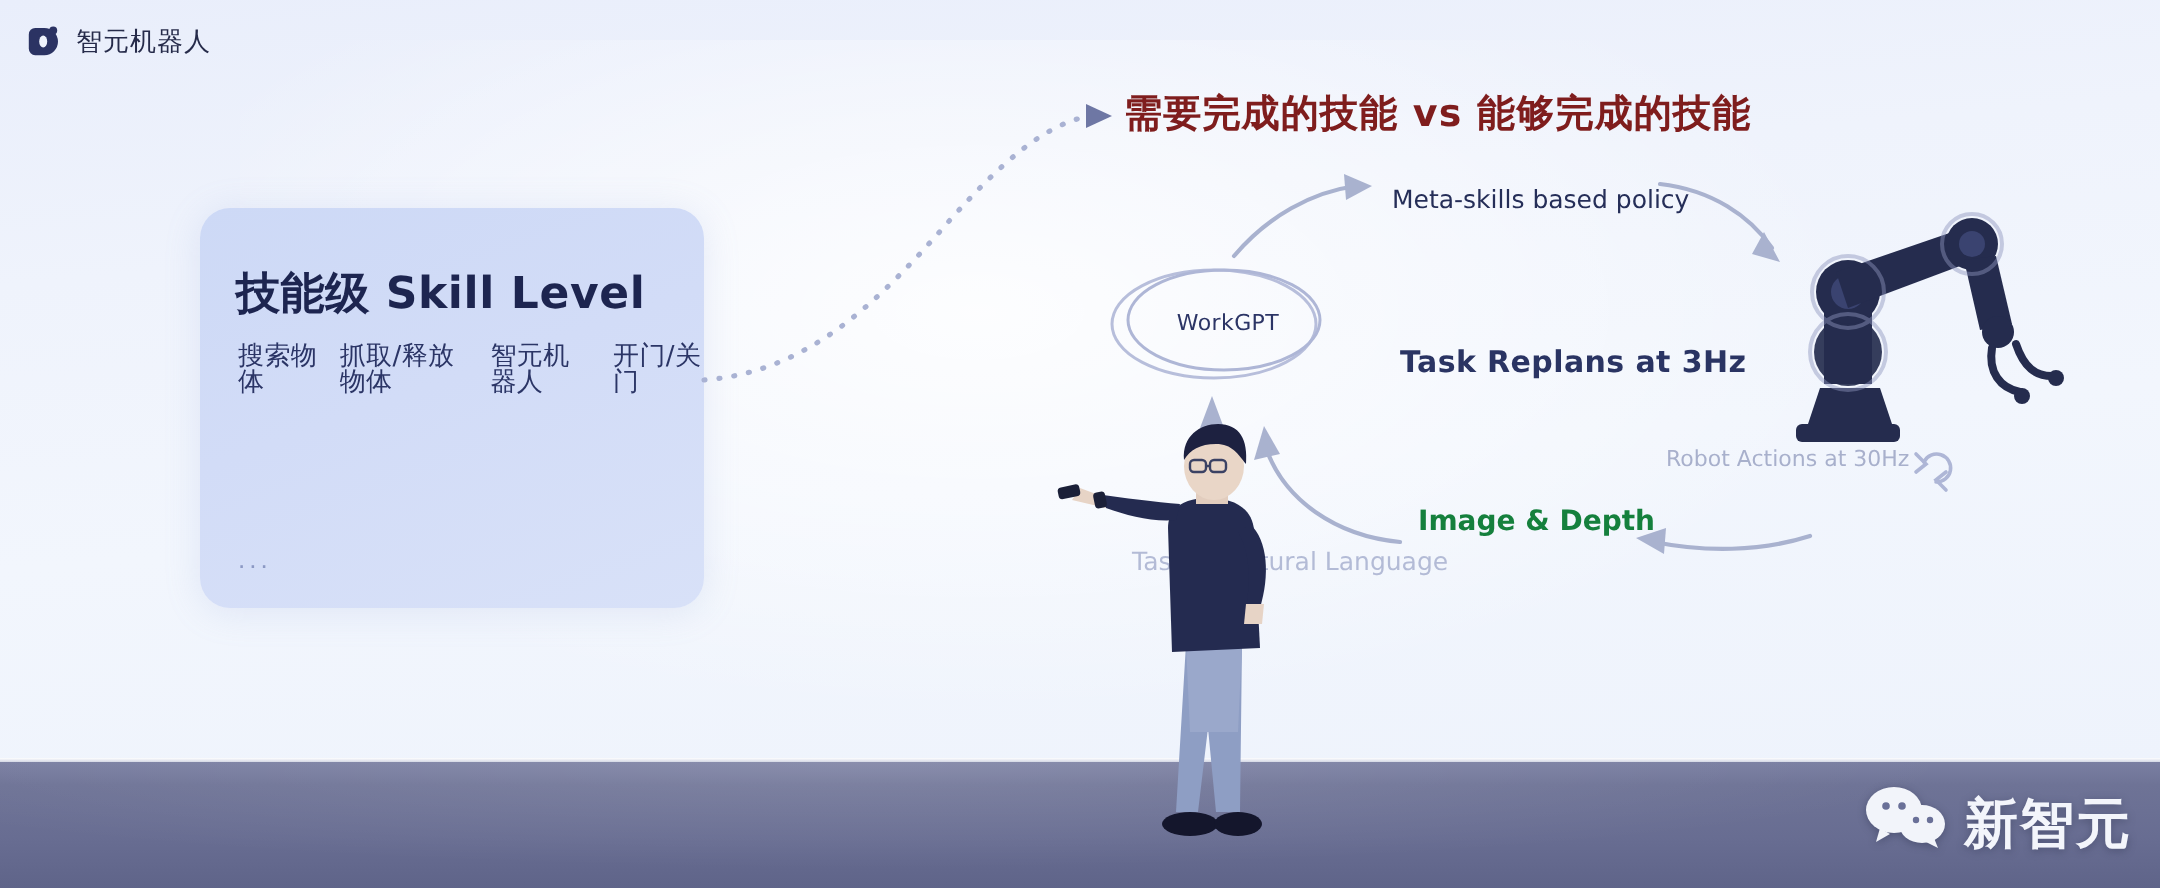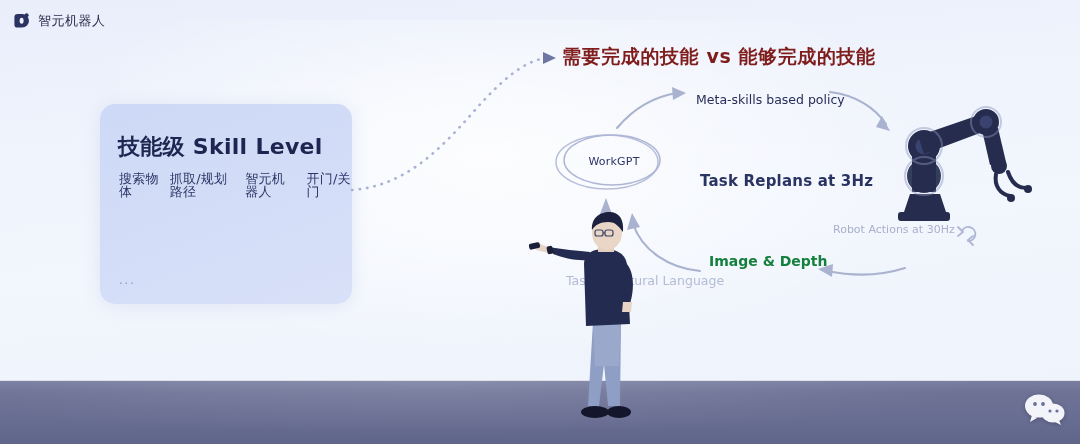--- a/index.html
+++ b/index.html
@@ -125,21 +125,21 @@
         <circle cx="14.6" cy="3.2" r="2.0" fill="#2b3363"></circle>
       </svg>
     </span>
     <span class="brand-text">智元机器人</span>
   </div>
 
   <div class="skill-card">
     <div class="skill-title">技能级 Skill Level</div>
     <div class="skill-list">
       <div class="skill-item">搜索物体</div>
-      <div class="skill-item">抓取/规划路径</div>
+      <div class="skill-item">抓取/释放物体</div>
       <div class="skill-item">智元机器人</div>
       <div class="skill-item">开门/关门</div>
     </div>
     <div class="skill-ellipsis">...</div>
   </div>
 
   <svg style="position:absolute;left:0;top:0;" width="1080" height="444">
     <path d="M352,190 C405,186 440,150 475,110 C500,82 522,62 545,58" fill="none" stroke="#a9b2d3" stroke-width="2.6" stroke-linecap="round" stroke-dasharray="0.5 7"></path>
     <path d="M543,52 L556,58 L543,64 Z" fill="#6e77a4"></path>
   </svg>
@@ -281,15 +281,16 @@
           <path d="M35,26 L37,31 L31,28 Z"></path>
         </g>
         <g fill="#6a7098">
           <circle cx="11" cy="10" r="1.9"></circle>
           <circle cx="19" cy="10" r="1.9"></circle>
           <circle cx="26" cy="17" r="1.6"></circle>
           <circle cx="33" cy="17" r="1.6"></circle>
         </g>
       </svg>
     </span>
+    <span class="wm-text">新智元</span>
   </div>
 
 </div>
 
 </body></html>

